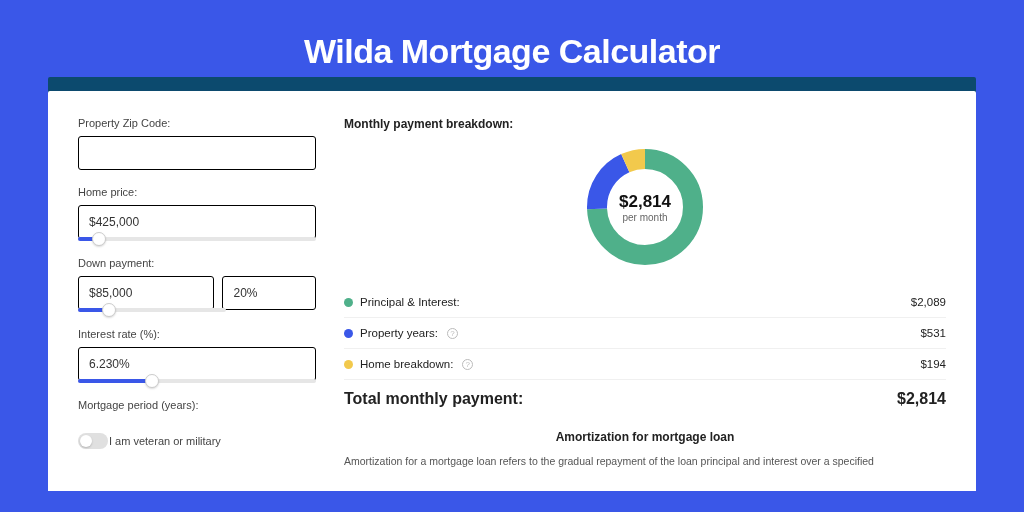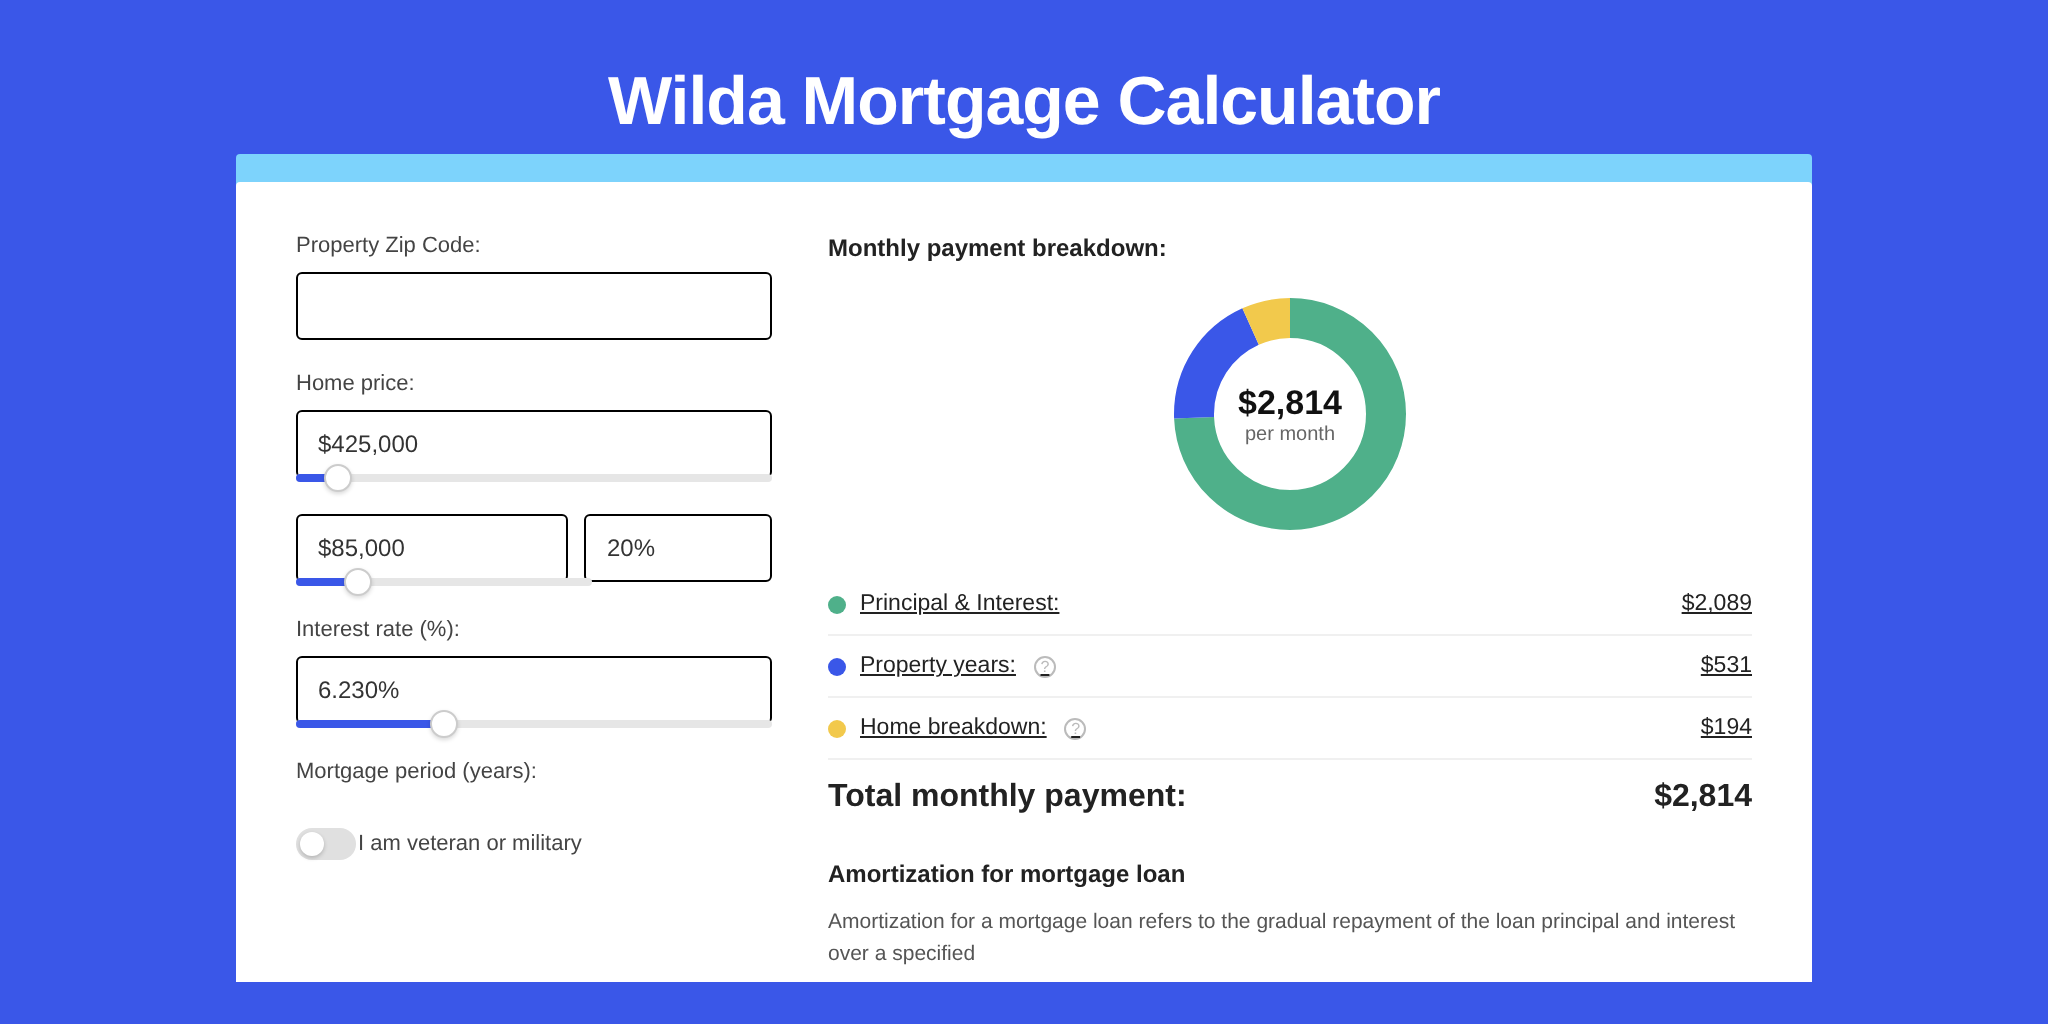--- a/index.html
+++ b/index.html
@@ -12,23 +12,23 @@
   .page-title {
     text-align: center;
     color: #fff;
     font-size: 34px;
     font-weight: 700;
     letter-spacing: -0.5px;
     padding-top: 32px;
     padding-bottom: 6px;
   }
   .card-shadow {
-    width: 788px;
+    width: 928px;
     margin: 0 auto;
-    background: #7dd3fc;
+    background: #0c4a6e;
     border-radius: 2px 2px 0 0;
     padding-top: 14px;
   }
   .card {
     background: #fff;
     border-radius: 2px 2px 0 0;
     padding: 26px 30px 0 30px;
     height: 400px;
     overflow: hidden;
     display: flex;
@@ -151,21 +151,20 @@
   .donut-amount { font-size: 17px; font-weight: 700; color: #111; }
   .donut-sub { font-size: 10px; color: #666; }
 
   .legend-row {
     display: flex;
     align-items: center;
     justify-content: space-between;
     padding: 9px 0;
     border-bottom: 1px solid #f0f0f0;
     font-size: 11.5px;
-    text-decoration: underline;
   }
   .legend-row:last-of-type { border-bottom: none; }
   .legend-left { display: flex; align-items: center; gap: 7px; }
   .dot { width: 9px; height: 9px; border-radius: 50%; }
   .dot-green { background: #4fb08a; }
   .dot-blue { background: #3a57e8; }
   .dot-yellow { background: #f2c94c; }
   .info-icon {
     width: 11px; height: 11px;
     border: 1px solid #bbb;
@@ -184,20 +183,21 @@
     font-size: 16px;
     font-weight: 700;
     padding: 10px 0 16px 0;
   }
 
   .amort-head {
     font-size: 12px;
     font-weight: 700;
     margin-top: 6px;
     margin-bottom: 10px;
+    text-align: center;
   }
   .amort-text {
     font-size: 10.5px;
     color: #555;
     line-height: 1.5;
   }
 </style>
 </head>
 <body>
 
@@ -216,20 +216,21 @@
       <div class="field-block">
         <label class="field-label">Home price:</label>
         <input class="text-input" value="$425,000" style="">
         <div class="slider-track">
           <div class="slider-fill" style="width: 9%;"></div>
           <div class="slider-thumb" style="left: 9%;"></div>
         </div>
       </div>
 
       <div class="field-block">
+        <label class="field-label">Down payment:</label>
         <div class="row-2">
           <input class="text-input" value="$85,000" style="">
           <input class="text-input" value="20%" style="">
         </div>
         <div class="slider-track" style="width:62%;">
           <div class="slider-fill" style="width: 21%;"></div>
           <div class="slider-thumb" style="left: 21%;"></div>
         </div>
       </div>
 

